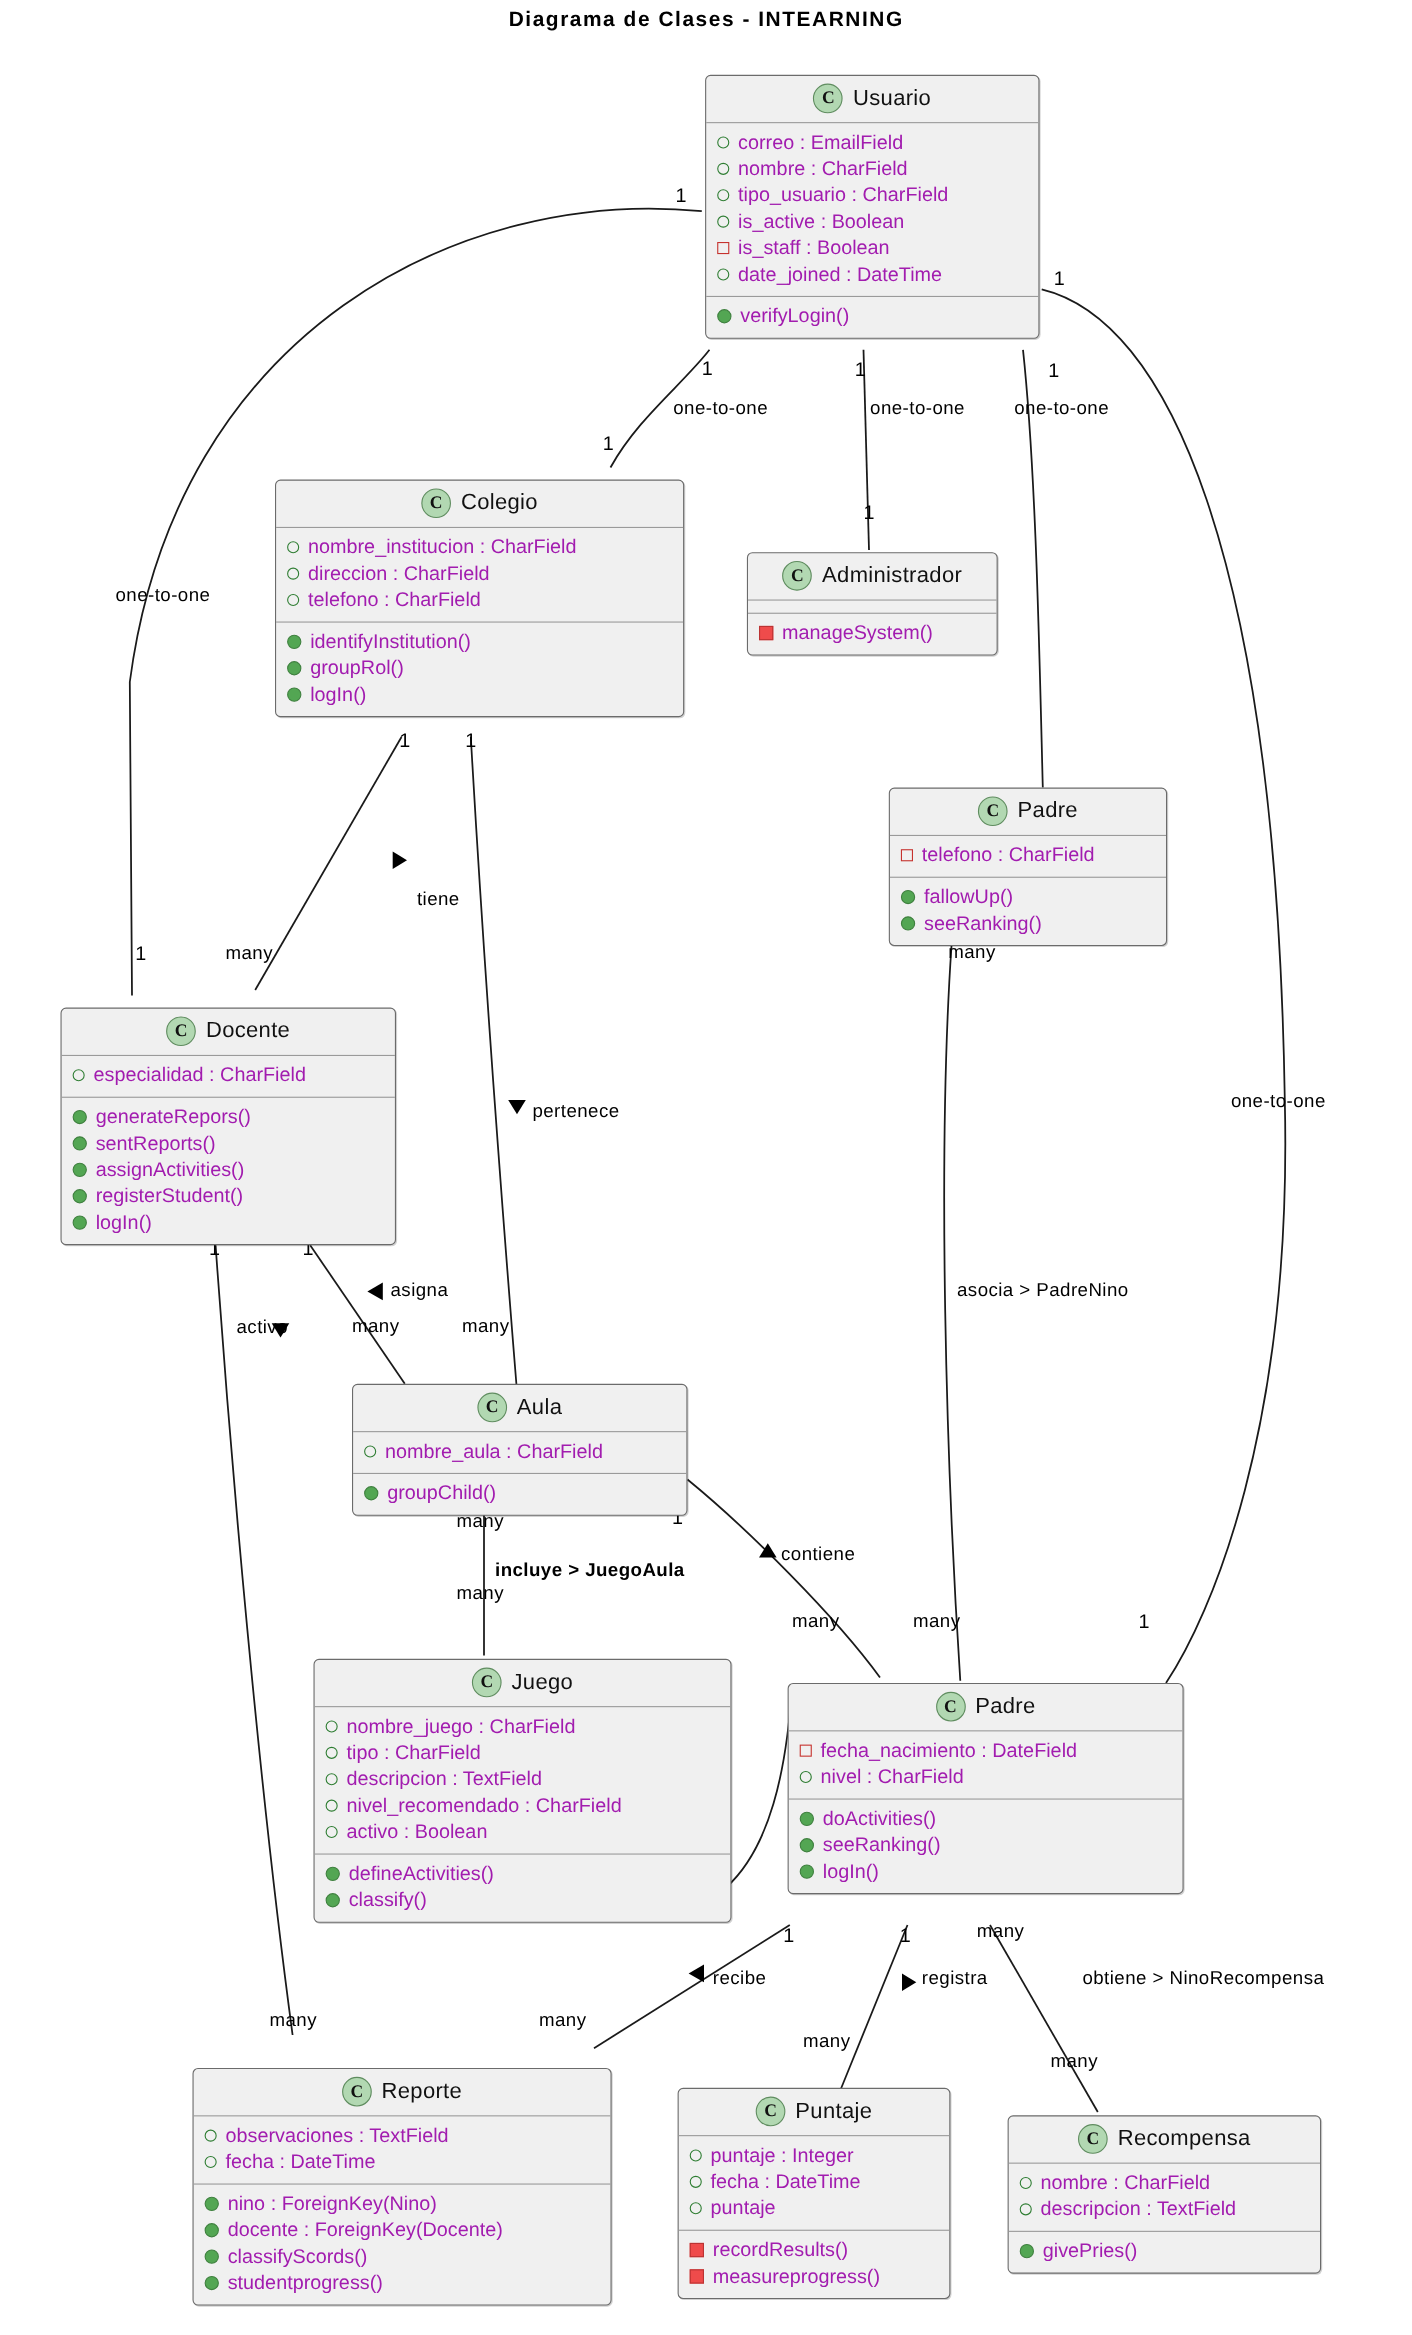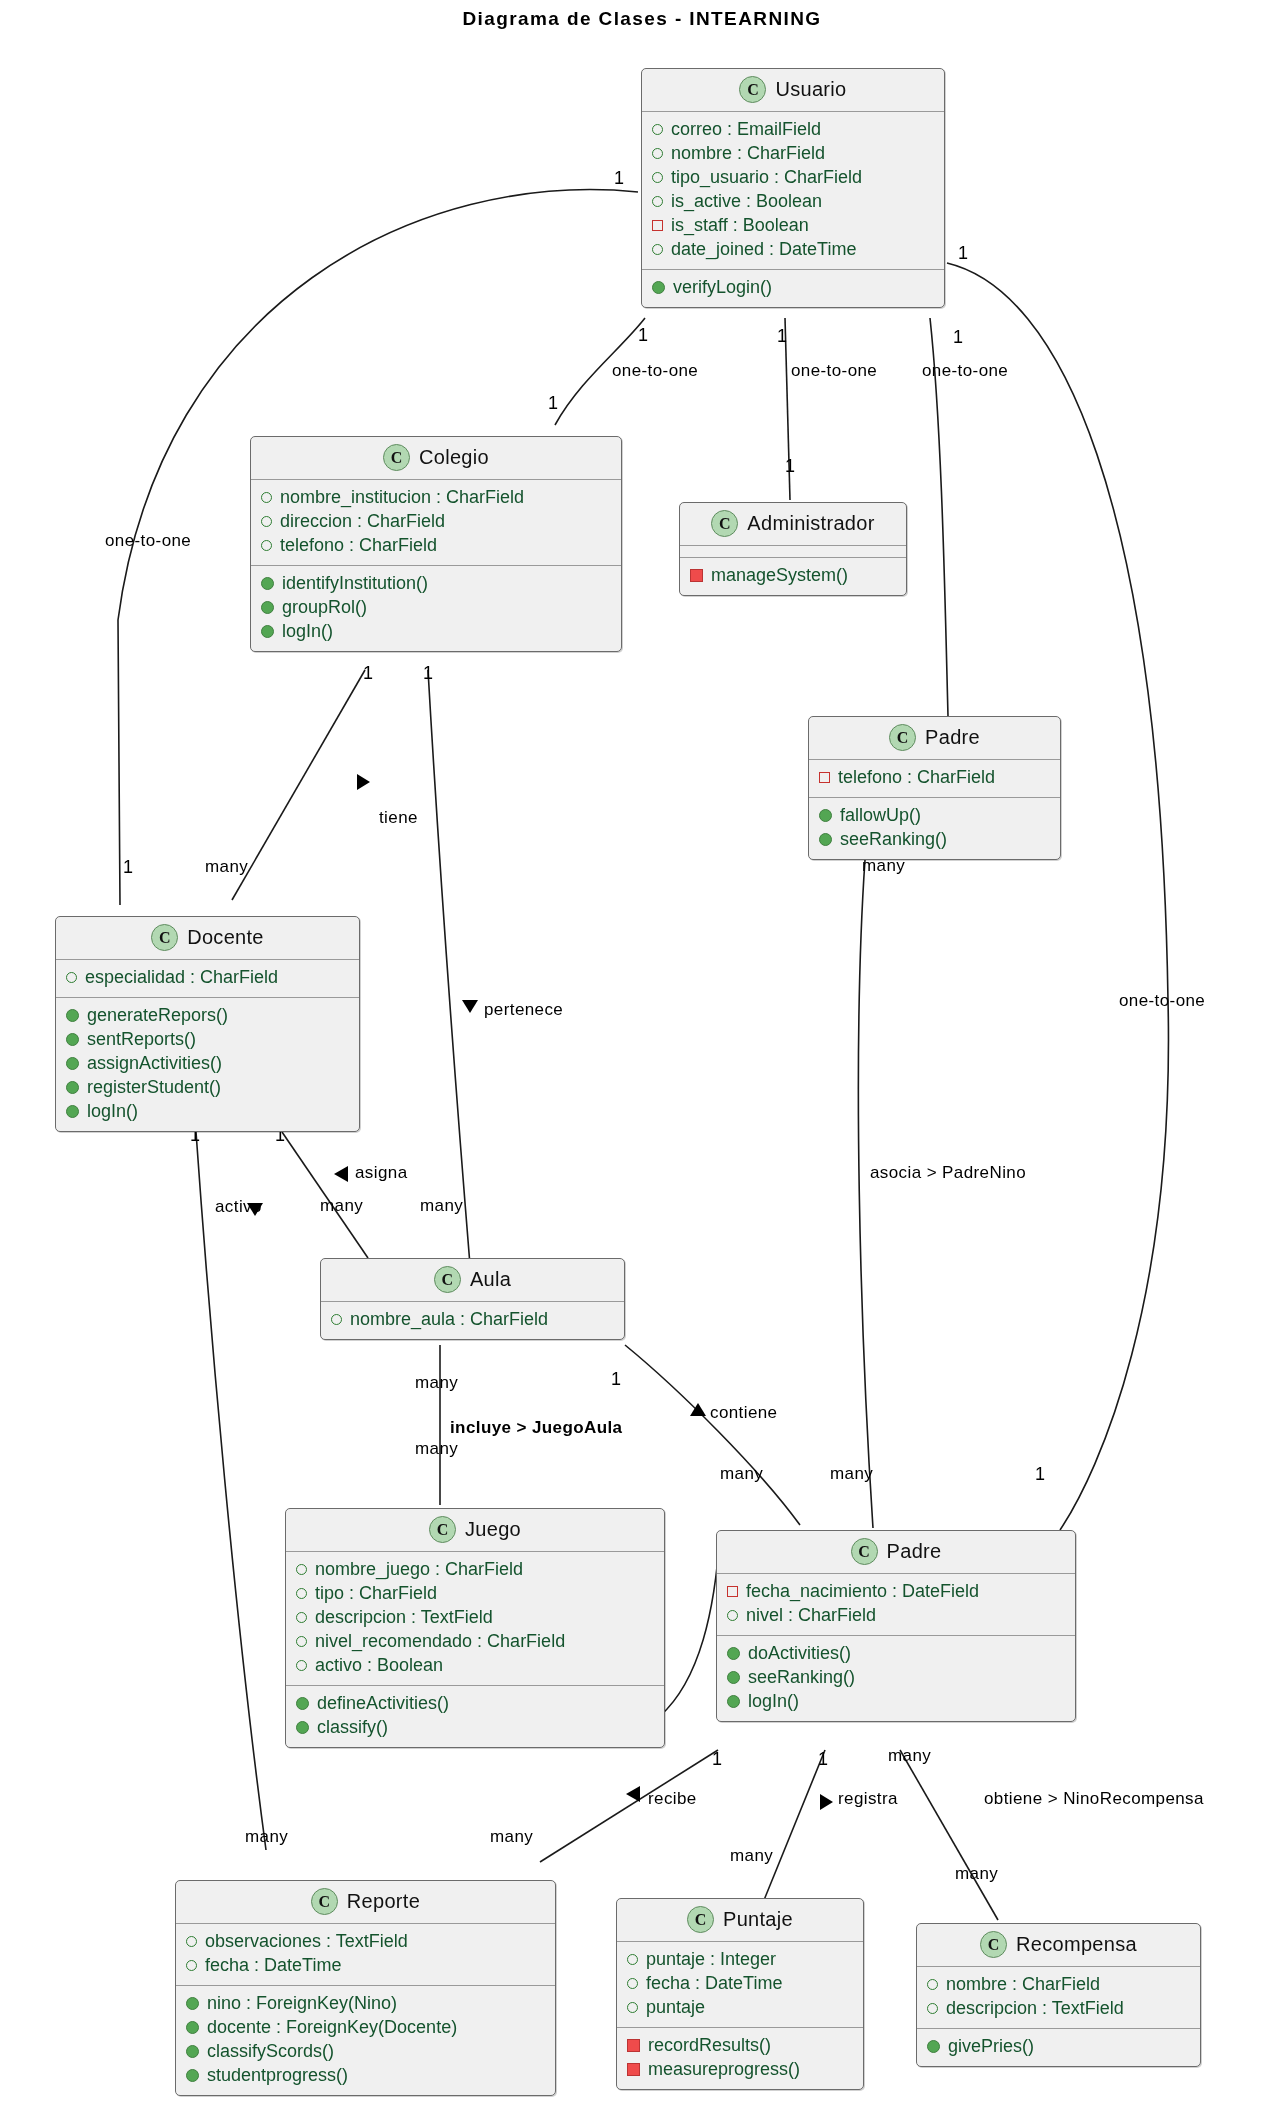--- a/index.html
+++ b/index.html
@@ -98,21 +98,21 @@
   }
   .uml-section.empty {
     min-height: 11px;
     padding: 0;
   }
   .member {
     display: flex;
     align-items: center;
     gap: 8px;
     font-size: 18px;
-    color: #14532d;
+    color: #a21caf;
     line-height: 1.33;
     white-space: nowrap;
   }
   .mk {
     flex: 0 0 auto;
     display: inline-block;
   }
   
   .mk.attr-pub {
     width: 9px; height: 9px;
@@ -386,20 +386,26 @@
     <div class="uml-header">
       <span class="class-badge">C</span>
       <span class="class-title">Aula</span>
     </div>
     <div class="uml-section">
       <div class="member">
           <span class="mk attr-pub"></span>
           <span>nombre_aula : CharField</span>
         </div>
     </div>
+    <div class="uml-section">
+      <div class="member">
+          <span class="mk meth-pub"></span>
+          <span>groupChild()</span>
+        </div>
+    </div>
   </div>
 
   <div class="uml-class" style="left:285px; top:1508px; width:380px;">
     <div class="uml-header">
       <span class="class-badge">C</span>
       <span class="class-title">Juego</span>
     </div>
     <div class="uml-section">
       <div class="member">
           <span class="mk attr-pub"></span>

